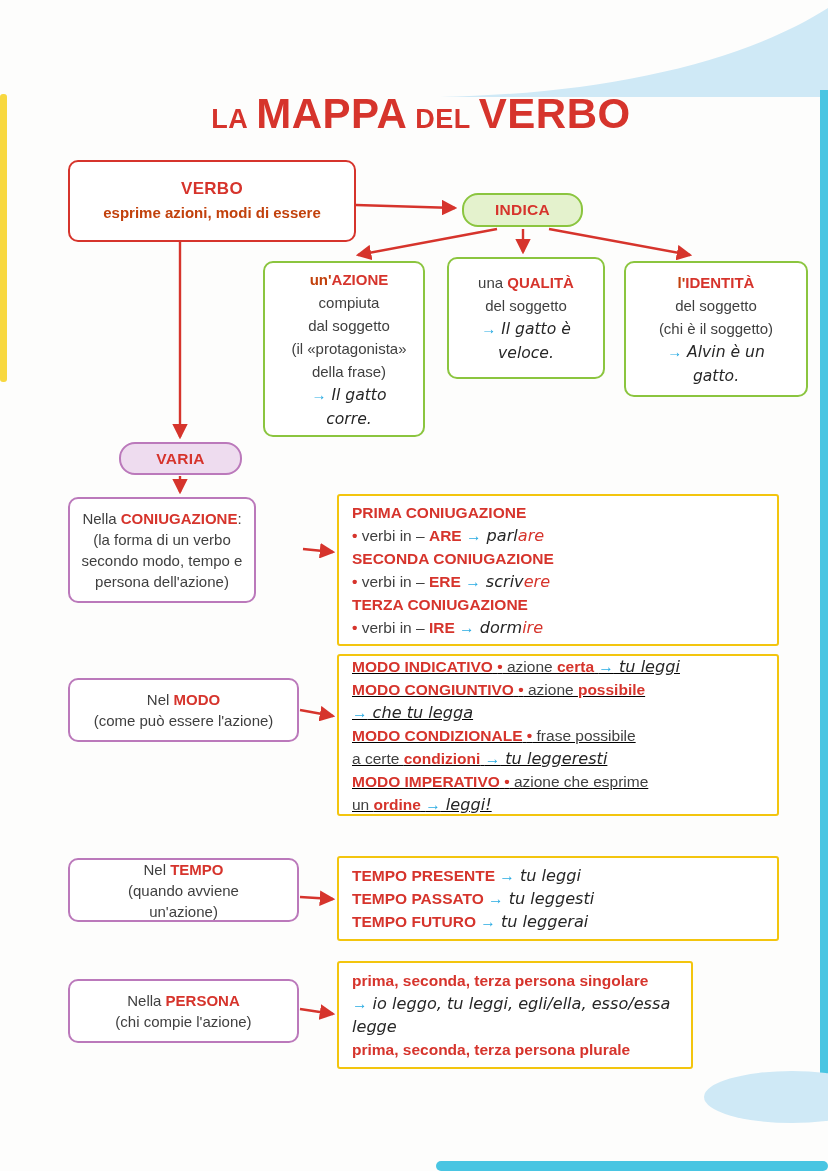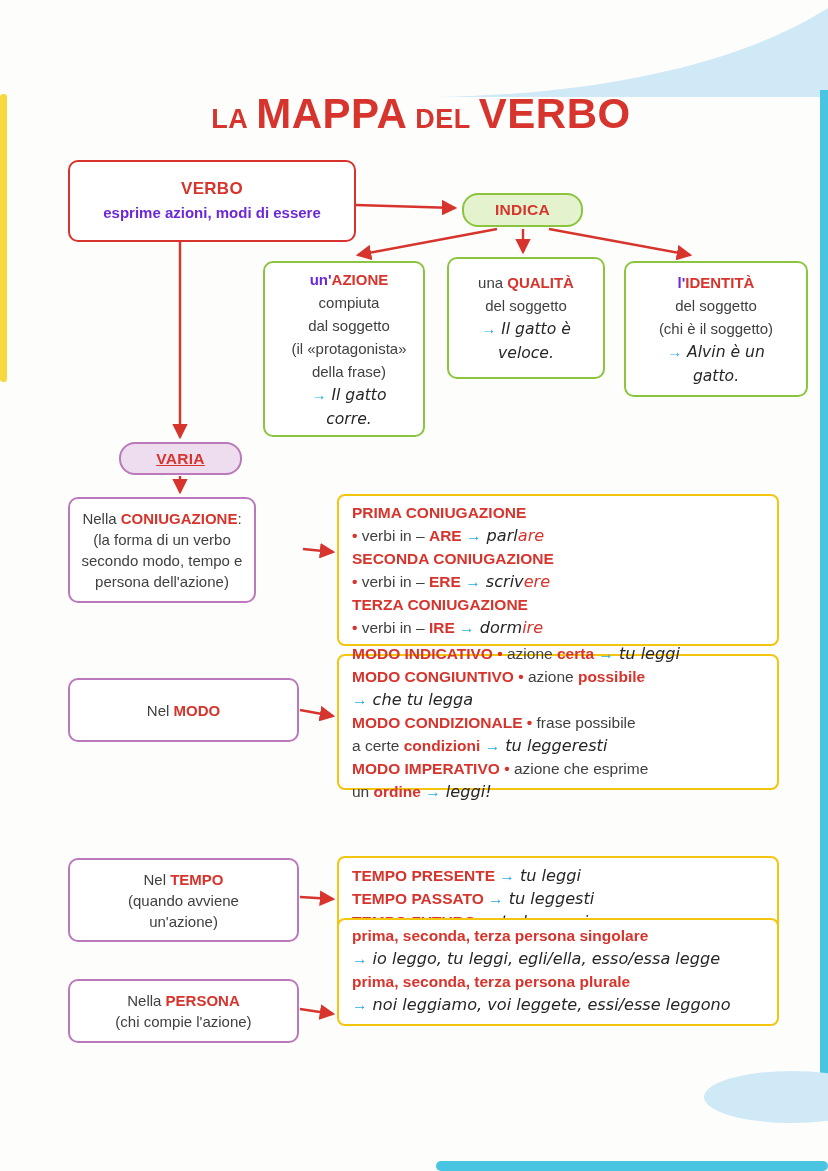--- a/index.html
+++ b/index.html
@@ -16,33 +16,33 @@
   .decor-lightblue{fill:var(--light-blue);}
   .decor-teal{fill:var(--teal);}
   .decor-sideyellow{fill:var(--side-yellow);}
   .title{position:absolute;left:0;top:90px;width:840px;text-align:center;color:var(--red);z-index:2;letter-spacing:.5px;}
   .t-sm{font-size:27px;font-weight:bold;margin:16px 5px;}
   .t-lg{font-size:42px;font-weight:bold;margin:0 3px;}
   .box{position:absolute;z-index:2;background:#fff;border-radius:10px;display:flex;flex-direction:column;justify-content:center;}
   .red-border{border:2.6px solid var(--red);}
   .green-border{border:2.6px solid var(--green);}
   .purple-border{border:2.6px solid var(--purple);}
-  .yellow-border{border:2.6px solid var(--yellow);border-radius:8px;}
+  .yellow-border{border:2.6px solid var(--yellow);border-radius:3px;}
   .pill{position:absolute;z-index:2;display:flex;align-items:center;justify-content:center;border-radius:16px;font-weight:bold;color:var(--red);font-size:15.5px;letter-spacing:.3px;}
   .pill.green{background:var(--green-fill);border:2.4px solid var(--green);}
   .pill.purple{background:var(--purple-fill);border:2.4px solid var(--purple);}
   .verbo-title{color:var(--red);font-weight:bold;font-size:17px;margin-bottom:3px;text-align:center;letter-spacing:.3px;}
   .verbo-body .ln{line-height:21px;font-size:15px;text-align:center;}
   .green-box .ln{line-height:23px;font-size:15px;text-align:center;}
   .purple-box .ln{line-height:21px;font-size:15px;text-align:center;}
   .yellow-box{padding:8px 13px;}
   .yellow-box .ln{line-height:23px;font-size:15.5px;text-align:left;}
   .seg-rb{color:var(--red);font-weight:bold;}
   .seg-d{color:#3f3f3f;}
-  .seg-db{color:#6d28d9;font-weight:bold;}
+  .seg-db{color:#c2410c;font-weight:bold;}
   .seg-ar{color:var(--arrow-blue);font-weight:bold;}
   .seg-h,.seg-hr{font-family:"DejaVu Sans",sans-serif;font-style:italic;font-size:1.04em;}
   .seg-h{color:#262626;}
   .seg-hr{color:var(--red);}
 </style>
 </head>
 <body>
 
 <div class="page">
 
@@ -108,21 +108,21 @@
   <div class="box green-border green-box" style="left:624px;top:261px;width:184px;height:136px;">
     <div>
         <div class="ln"><span class="seg-db">l'</span><span class="seg-rb">IDENTITÀ</span></div>
         <div class="ln"><span class="seg-d">del soggetto</span></div>
         <div class="ln"><span class="seg-d">(chi è il soggetto)</span></div>
         <div class="ln"><span class="seg-ar">→</span><span class="seg-h"> Alvin è un</span></div>
         <div class="ln"><span class="seg-h">gatto.</span></div>
       </div>
   </div>
 
-  <div class="pill purple" style="left:119px;top:442px;width:123px;height:33px;text-decoration:underline;">
+  <div class="pill purple" style="left:119px;top:442px;width:123px;height:33px;">
     <span>VARIA</span>
   </div>
 
   <div class="box purple-border purple-box" style="left:68px;top:497px;width:188px;height:106px;">
     <div>
         <div class="ln"><span class="seg-d">Nella </span><span class="seg-rb">CONIUGAZIONE</span><span class="seg-d">:</span></div>
         <div class="ln"><span class="seg-d">(la forma di un verbo</span></div>
         <div class="ln"><span class="seg-d">secondo modo, tempo e</span></div>
         <div class="ln"><span class="seg-d">persona dell'azione)</span></div>
       </div>
@@ -134,57 +134,57 @@
         <div class="ln"><span class="seg-rb">SECONDA CONIUGAZIONE</span></div>
         <div class="ln"><span class="seg-rb">•</span><span class="seg-d"> verbi in – </span><span class="seg-rb">ERE</span><span class="seg-d"> </span><span class="seg-ar">→</span><span class="seg-h"> scriv</span><span class="seg-hr">ere</span></div>
         <div class="ln"><span class="seg-rb">TERZA CONIUGAZIONE</span></div>
         <div class="ln"><span class="seg-rb">•</span><span class="seg-d"> verbi in – </span><span class="seg-rb">IRE</span><span class="seg-d"> </span><span class="seg-ar">→</span><span class="seg-h"> dorm</span><span class="seg-hr">ire</span></div>
       </div>
   </div>
 
   <div class="box purple-border purple-box" style="left:68px;top:678px;width:231px;height:64px;">
     <div>
         <div class="ln"><span class="seg-d">Nel </span><span class="seg-rb">MODO</span></div>
+        <div class="ln"><span class="seg-d">(come può essere l'azione)</span></div>
       </div>
   </div>
-  <div class="box yellow-border yellow-box" style="left:337px;top:654px;width:442px;height:136px;">
+  <div class="box yellow-border yellow-box" style="left:337px;top:654px;width:442px;height:162px;text-decoration:underline;">
     <div>
         <div class="ln"><span class="seg-rb">MODO INDICATIVO</span><span class="seg-d"> </span><span class="seg-rb">•</span><span class="seg-d"> azione </span><span class="seg-rb">certa</span><span class="seg-d"> </span><span class="seg-ar">→</span><span class="seg-h"> tu leggi</span></div>
         <div class="ln"><span class="seg-rb">MODO CONGIUNTIVO</span><span class="seg-d"> </span><span class="seg-rb">•</span><span class="seg-d"> azione </span><span class="seg-rb">possibile</span></div>
         <div class="ln"><span class="seg-ar">→</span><span class="seg-h"> che tu legga</span></div>
         <div class="ln"><span class="seg-rb">MODO CONDIZIONALE</span><span class="seg-d"> </span><span class="seg-rb">•</span><span class="seg-d"> frase possibile</span></div>
         <div class="ln"><span class="seg-d">a certe </span><span class="seg-rb">condizioni</span><span class="seg-d"> </span><span class="seg-ar">→</span><span class="seg-h"> tu leggeresti</span></div>
         <div class="ln"><span class="seg-rb">MODO IMPERATIVO</span><span class="seg-d"> </span><span class="seg-rb">•</span><span class="seg-d"> azione che esprime</span></div>
         <div class="ln"><span class="seg-d">un </span><span class="seg-rb">ordine</span><span class="seg-d"> </span><span class="seg-ar">→</span><span class="seg-h"> leggi!</span></div>
       </div>
   </div>
 
-  <div class="box purple-border purple-box" style="left:68px;top:858px;width:231px;height:84px;">
+  <div class="box purple-border purple-box" style="left:68px;top:858px;width:231px;height:64px;">
     <div>
         <div class="ln"><span class="seg-d">Nel </span><span class="seg-rb">TEMPO</span></div>
         <div class="ln"><span class="seg-d">(quando avviene</span></div>
         <div class="ln"><span class="seg-d">un'azione)</span></div>
       </div>
   </div>
   <div class="box yellow-border yellow-box" style="left:337px;top:856px;width:442px;height:85px;">
     <div>
         <div class="ln"><span class="seg-rb">TEMPO PRESENTE</span><span class="seg-d"> </span><span class="seg-ar">→</span><span class="seg-h"> tu leggi</span></div>
         <div class="ln"><span class="seg-rb">TEMPO PASSATO</span><span class="seg-d"> </span><span class="seg-ar">→</span><span class="seg-h"> tu leggesti</span></div>
         <div class="ln"><span class="seg-rb">TEMPO FUTURO</span><span class="seg-d"> </span><span class="seg-ar">→</span><span class="seg-h"> tu leggerai</span></div>
       </div>
   </div>
 
   <div class="box purple-border purple-box" style="left:68px;top:979px;width:231px;height:64px;">
     <div>
         <div class="ln"><span class="seg-d">Nella </span><span class="seg-rb">PERSONA</span></div>
         <div class="ln"><span class="seg-d">(chi compie l'azione)</span></div>
       </div>
   </div>
-  <div class="box yellow-border yellow-box" style="left:337px;top:918px;width:442px;height:108px;justify-content:flex-end;">
+  <div class="box yellow-border yellow-box" style="left:337px;top:961px;width:356px;height:108px;">
     <div>
         <div class="ln"><span class="seg-rb">prima, seconda, terza persona singolare</span></div>
         <div class="ln"><span class="seg-ar">→</span><span class="seg-h"> io leggo, tu leggi, egli/ella, esso/essa legge</span></div>
         <div class="ln"><span class="seg-rb">prima, seconda, terza persona plurale</span></div>
-        <div class="ln"><span class="seg-ar">→</span><span class="seg-h"> noi leggiamo, voi leggete, essi/esse leggono</span></div>
       </div>
   </div>
 
 </div>
 
 </body></html>

